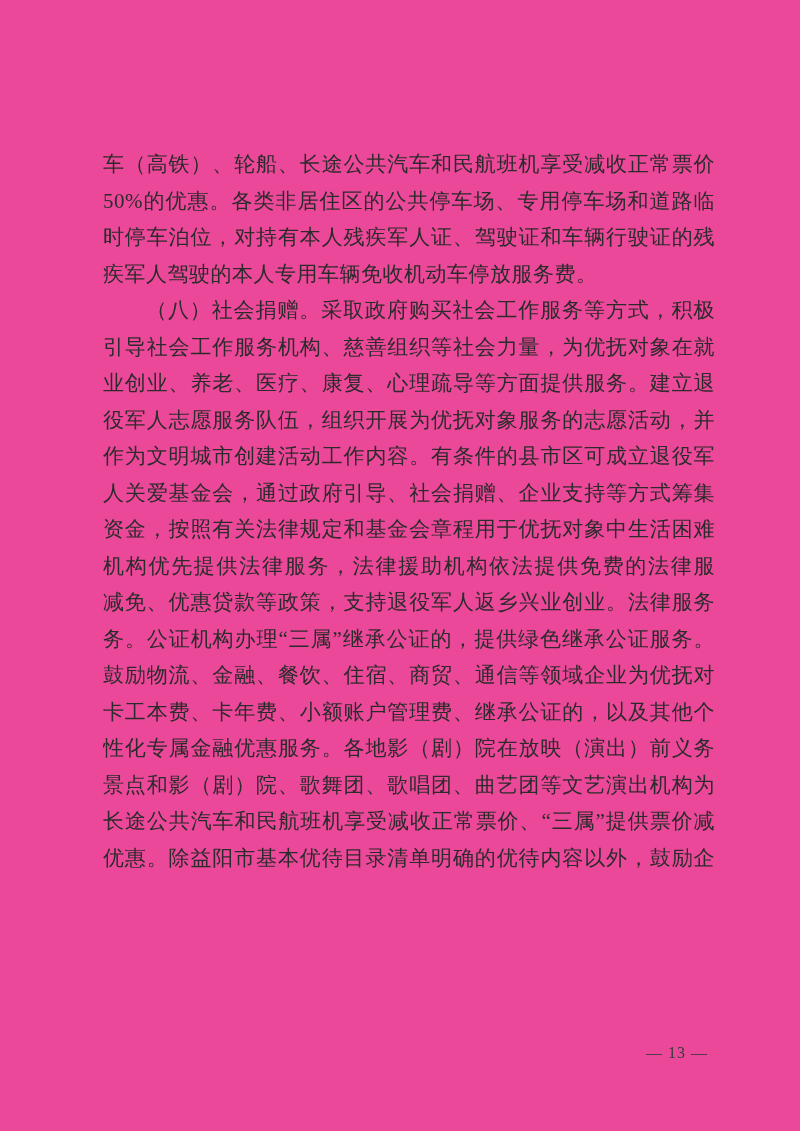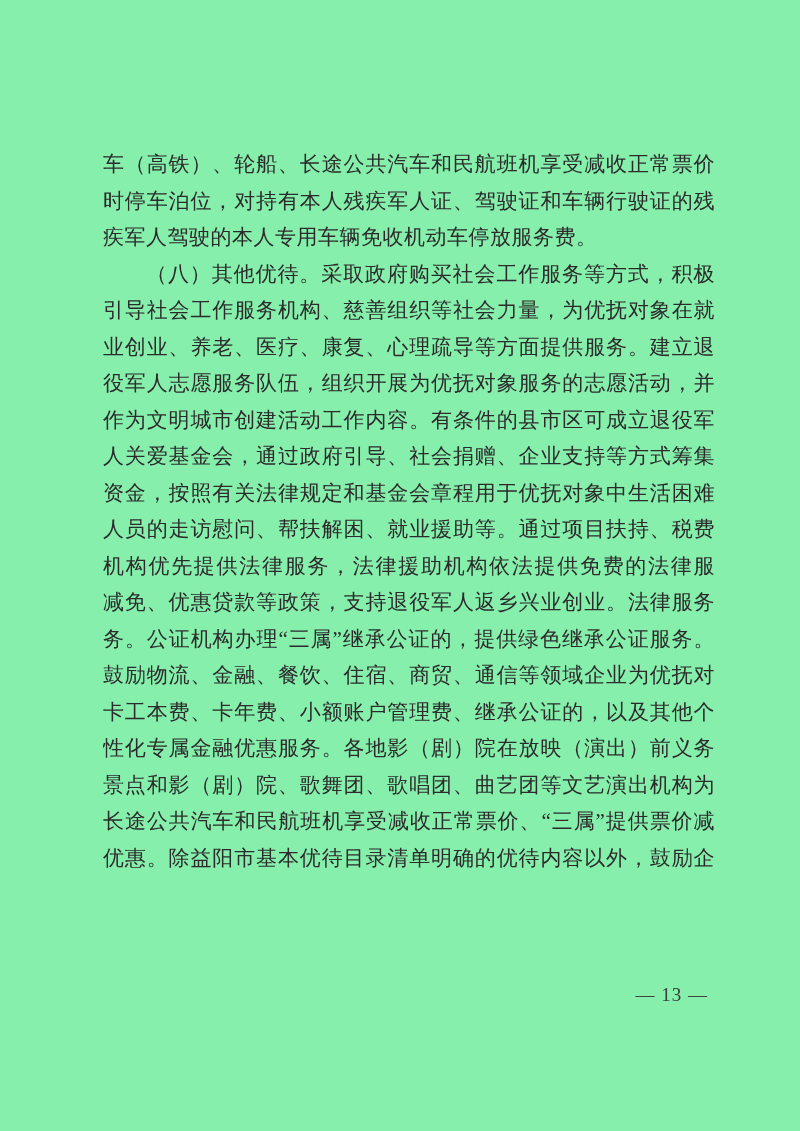--- a/index.html
+++ b/index.html
@@ -12,21 +12,21 @@
     height: 1131px;
     position: relative;
     font-family: "Liberation Serif", "DejaVu Serif", serif;
     overflow: hidden;
   }
   .page {
     position: absolute;
     left: 0; top: 0;
     width: 800px;
     height: 1131px;
-    background: #86efac;
+    background: #ec4899;
     color: #2b2b2b;
   }
   .text-block {
     position: absolute;
     left: 103px;
     top: 146px;
     width: 612px;
   }
   .line {
     margin: 0;
@@ -42,44 +42,44 @@
   }
   .line.para-end {
     text-align: center;
     text-align-last: left;
   }
   .line.para-indent {
     text-indent: 43px;
   }
   .page-footer {
     position: absolute;
-    top: 984px;
+    top: 1044px;
     right: 92px;
-    font-size: 19px;
+    font-size: 16px;
     letter-spacing: 1px;
     color: #3a3a3a;
   }
 </style>
 </head>
 <body>
 
 <div class="page">
 
   <main class="text-block">
     <p class="line">车（高铁）、轮船、长途公共汽车和民航班机享受减收正常票价</p>
+    <p class="line">50%的优惠。各类非居住区的公共停车场、专用停车场和道路临</p>
     <p class="line">时停车泊位，对持有本人残疾军人证、驾驶证和车辆行驶证的残</p>
     <p class="line para-end">疾军人驾驶的本人专用车辆免收机动车停放服务费。</p>
-    <p class="line para-indent">（八）其他优待。采取政府购买社会工作服务等方式，积极</p>
+    <p class="line para-indent">（八）社会捐赠。采取政府购买社会工作服务等方式，积极</p>
     <p class="line">引导社会工作服务机构、慈善组织等社会力量，为优抚对象在就</p>
     <p class="line">业创业、养老、医疗、康复、心理疏导等方面提供服务。建立退</p>
     <p class="line">役军人志愿服务队伍，组织开展为优抚对象服务的志愿活动，并</p>
     <p class="line">作为文明城市创建活动工作内容。有条件的县市区可成立退役军</p>
     <p class="line">人关爱基金会，通过政府引导、社会捐赠、企业支持等方式筹集</p>
     <p class="line">资金，按照有关法律规定和基金会章程用于优抚对象中生活困难</p>
-    <p class="line">人员的走访慰问、帮扶解困、就业援助等。通过项目扶持、税费</p>
     <p class="line">机构优先提供法律服务，法律援助机构依法提供免费的法律服</p>
     <p class="line">减免、优惠贷款等政策，支持退役军人返乡兴业创业。法律服务</p>
     <p class="line">务。公证机构办理“三属”继承公证的，提供绿色继承公证服务。</p>
     <p class="line">鼓励物流、金融、餐饮、住宿、商贸、通信等领域企业为优抚对</p>
     <p class="line">卡工本费、卡年费、小额账户管理费、继承公证的，以及其他个</p>
     <p class="line">性化专属金融优惠服务。各地影（剧）院在放映（演出）前义务</p>
     <p class="line">景点和影（剧）院、歌舞团、歌唱团、曲艺团等文艺演出机构为</p>
     <p class="line">长途公共汽车和民航班机享受减收正常票价、“三属”提供票价减免</p>
     <p class="line">优惠。除益阳市基本优待目录清单明确的优待内容以外，鼓励企</p>
   </main>

